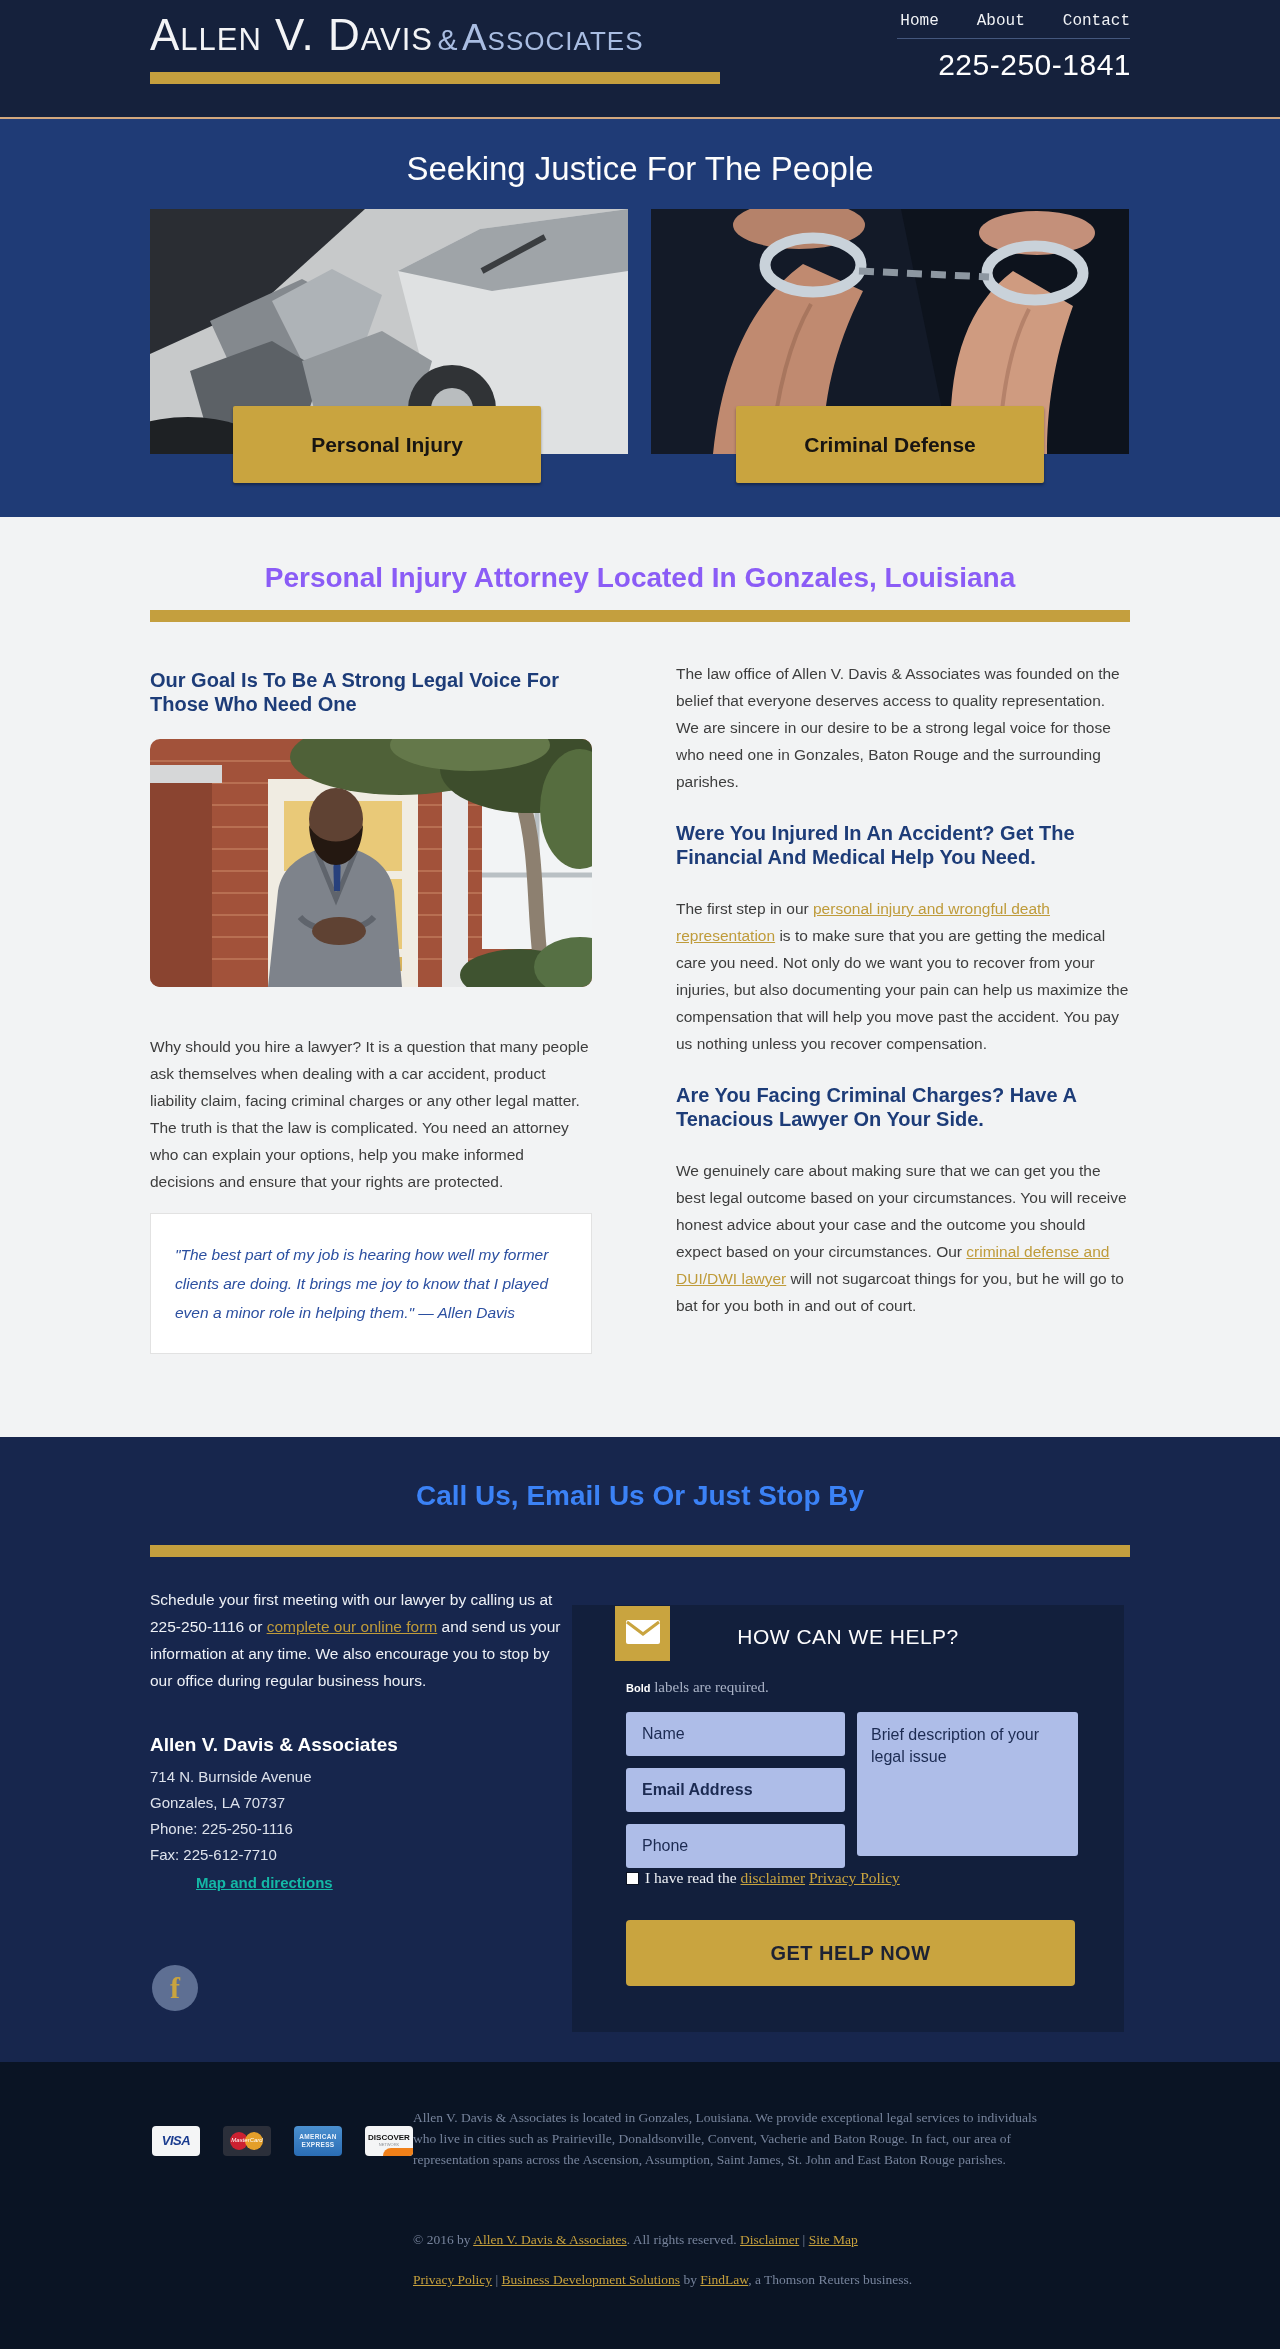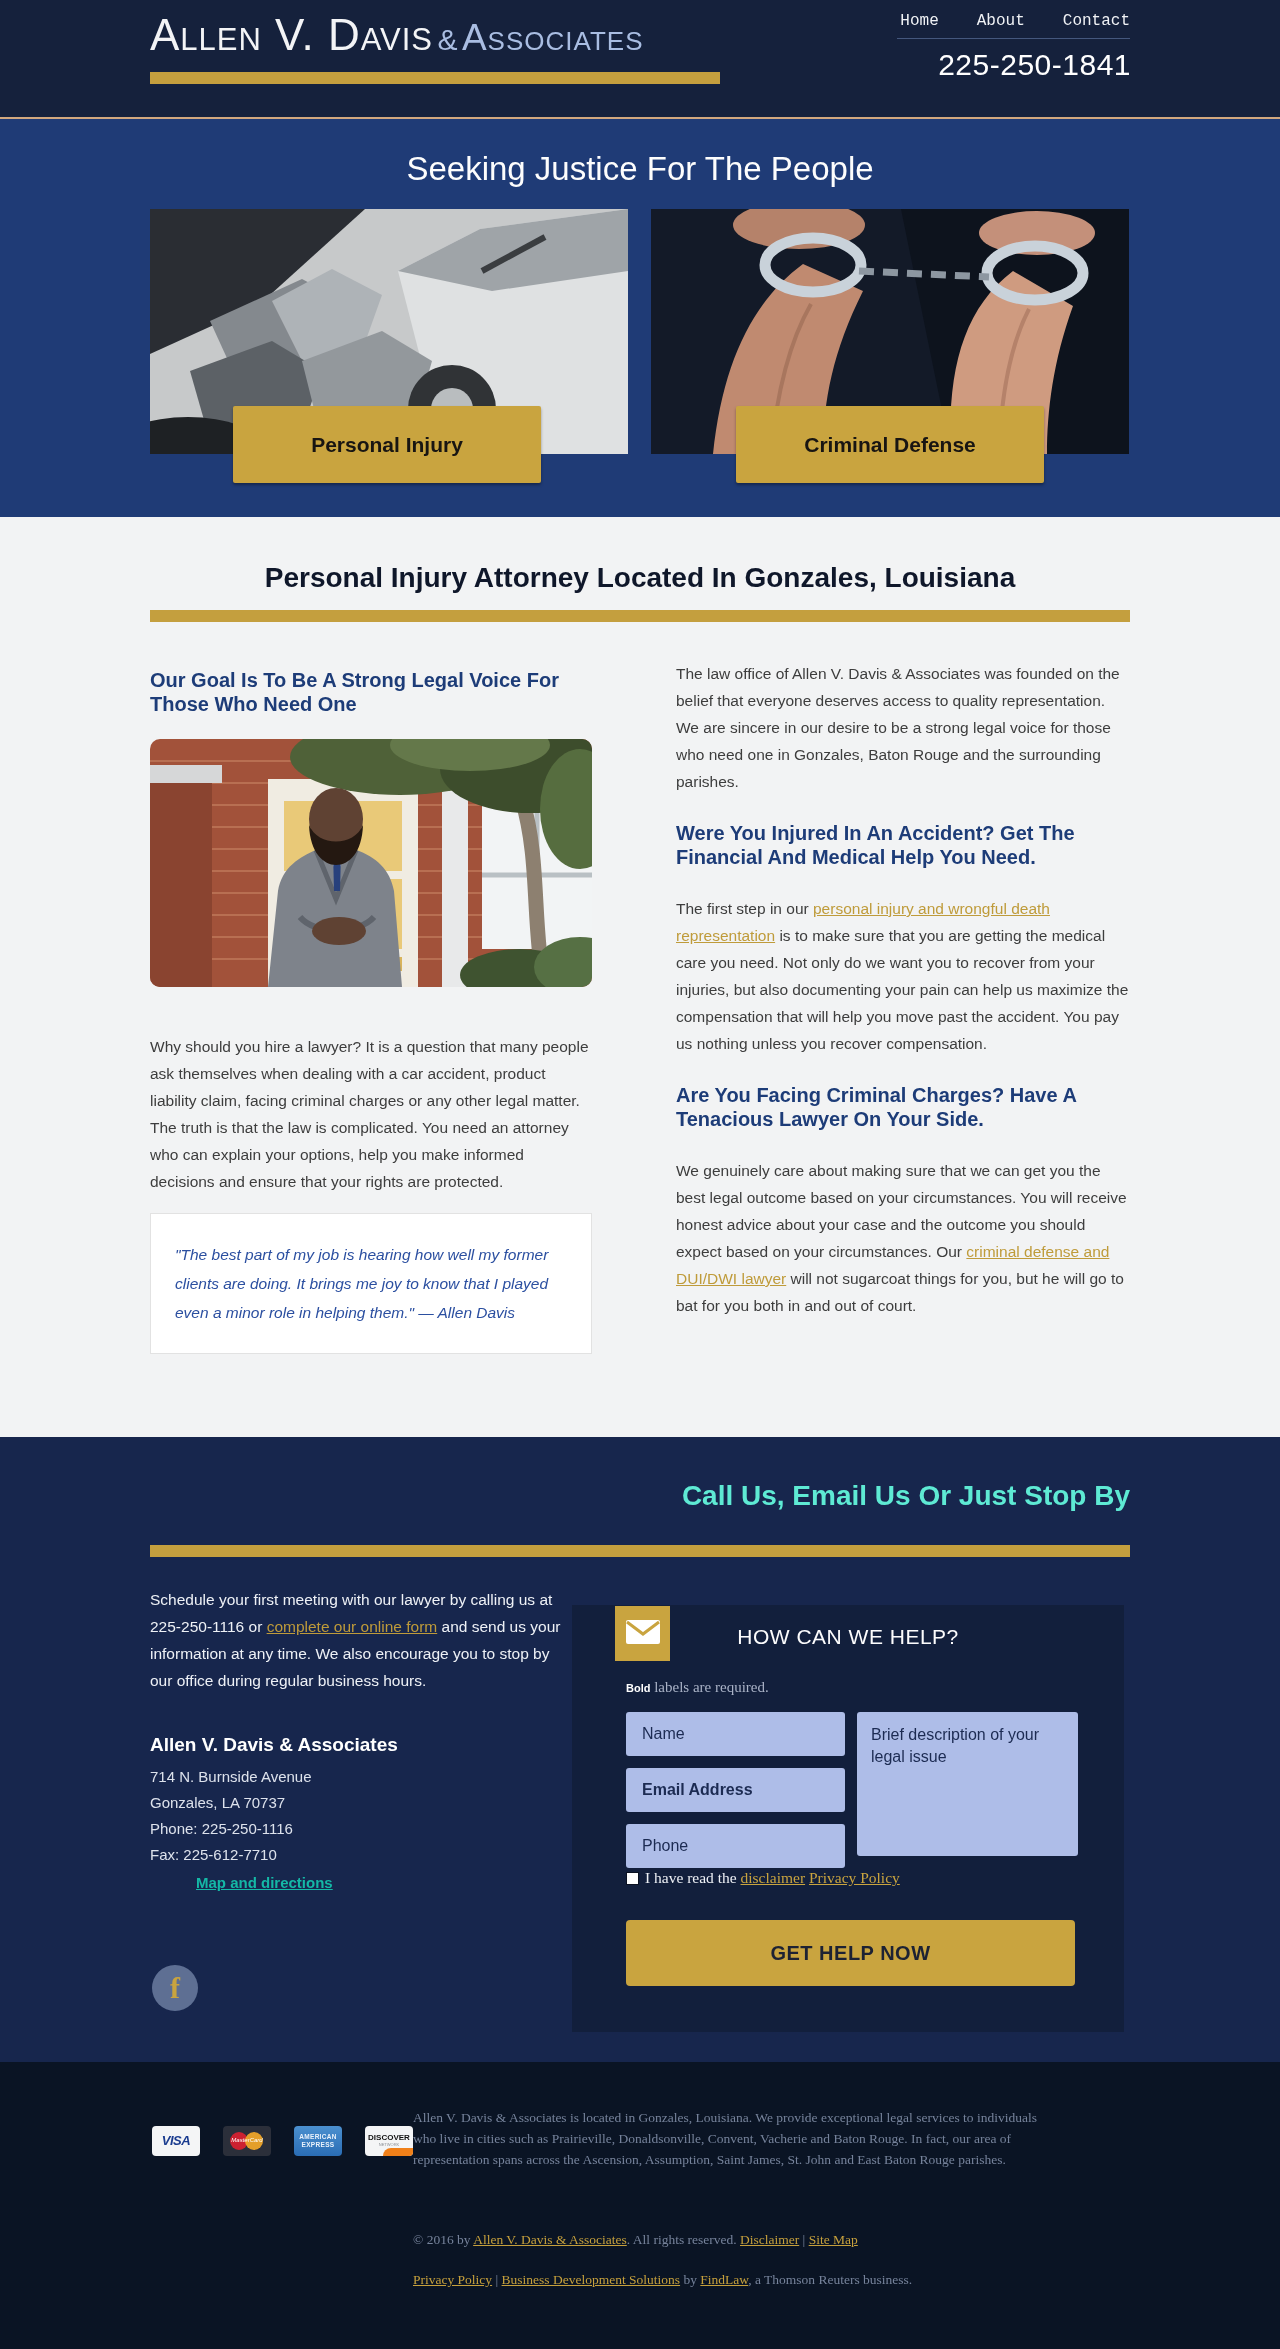--- a/index.html
+++ b/index.html
@@ -26,39 +26,39 @@
   .hero-img { position:absolute; top:90px; height:245px; overflow:hidden; }
   .hero-img svg { display:block; }
   .hero-img.left { left:150px; width:478px; }
   .hero-img.right { left:651px; width:478px; }
   .practice-btn { position:absolute; top:287px; width:308px; height:77px; background:#c9a43f; border:none; border-radius:2px; font-family:"Liberation Sans",sans-serif; font-size:21px; font-weight:bold; color:#181512; cursor:pointer; box-shadow:0 2px 3px rgba(0,0,0,.35); }
   .practice-btn.left { left:233px; }
   .practice-btn.right { left:736px; }
 
   
   .main { position:relative; height:920px; background:#f2f3f4; }
-  .main-heading { position:absolute; top:45px; left:0; width:100%; text-align:center; color:#0f172a; font-size:28px; font-weight:bold; }
+  .main-heading { position:absolute; top:45px; left:0; width:100%; text-align:center; color:#8b5cf6; font-size:28px; font-weight:bold; }
   .gold-divider { position:absolute; left:150px; width:980px; height:12px; background:#c49f3e; }
   .main .gold-divider { top:93px; }
   .col-left { position:absolute; left:150px; top:143px; width:442px; }
   .col-right { position:absolute; left:676px; top:143px; width:453px; }
   .sub-h { color:#1d3c78; font-size:20px; font-weight:bold; line-height:24px; }
   .col-left .sub-h { margin-top:8px; }
   .photo-wrap { margin-top:23px; width:442px; height:248px; border-radius:10px; overflow:hidden; }
   .body-p { font-size:15.5px; line-height:27px; color:#3d3d3d; }
   .col-left .body-p { margin-top:46px; }
   .quote-box { margin-top:18px; background:#ffffff; border:1px solid #e2e2e2; padding:26px 24px; }
   .quote-text { font-style:italic; color:#2b4fa0; font-size:15.5px; line-height:29px; }
   .col-right .body-p { margin-bottom:26px; }
   .col-right .sub-h { margin:0 0 26px 0; }
   .gold-link { color:#bf9b3a; text-decoration:underline; }
 
   
   .contact { position:relative; height:625px; background:#17264d; }
-  .contact-heading { position:absolute; top:43px; left:0; width:980px; margin-left:150px; text-align:right; color:#5eead4; font-size:28px; font-weight:bold; }
+  .contact-heading { position:absolute; top:43px; left:0; width:980px; margin-left:150px; text-align:center; color:#3b82f6; font-size:28px; font-weight:bold; }
   .contact .gold-divider { top:108px; }
   .contact-left { position:absolute; left:150px; top:149px; width:412px; }
   .contact-left .intro { font-size:15.5px; line-height:27px; color:#eef1f6; }
   .firm-name { margin-top:40px; font-size:19px; font-weight:bold; color:#ffffff; }
   .addr { margin-top:8px; font-size:15px; line-height:26px; color:#dde2ec; }
   .map-link { display:inline-block; margin-top:6px; font-size:15px; font-weight:bold; color:#14b8a6; text-decoration:underline;margin-left:46px; }
   .fb-circle { position:absolute; left:152px; top:528px; width:46px; height:46px; border-radius:50%; background:#5e6f93; text-align:center; cursor:pointer; }
   .fb-circle span { font-family:"Liberation Serif", serif; font-weight:bold; font-size:30px; color:#c9a43f; line-height:46px; }
 
   .form-panel { position:absolute; left:572px; top:168px; width:552px; height:427px; background:#121f3c; }

